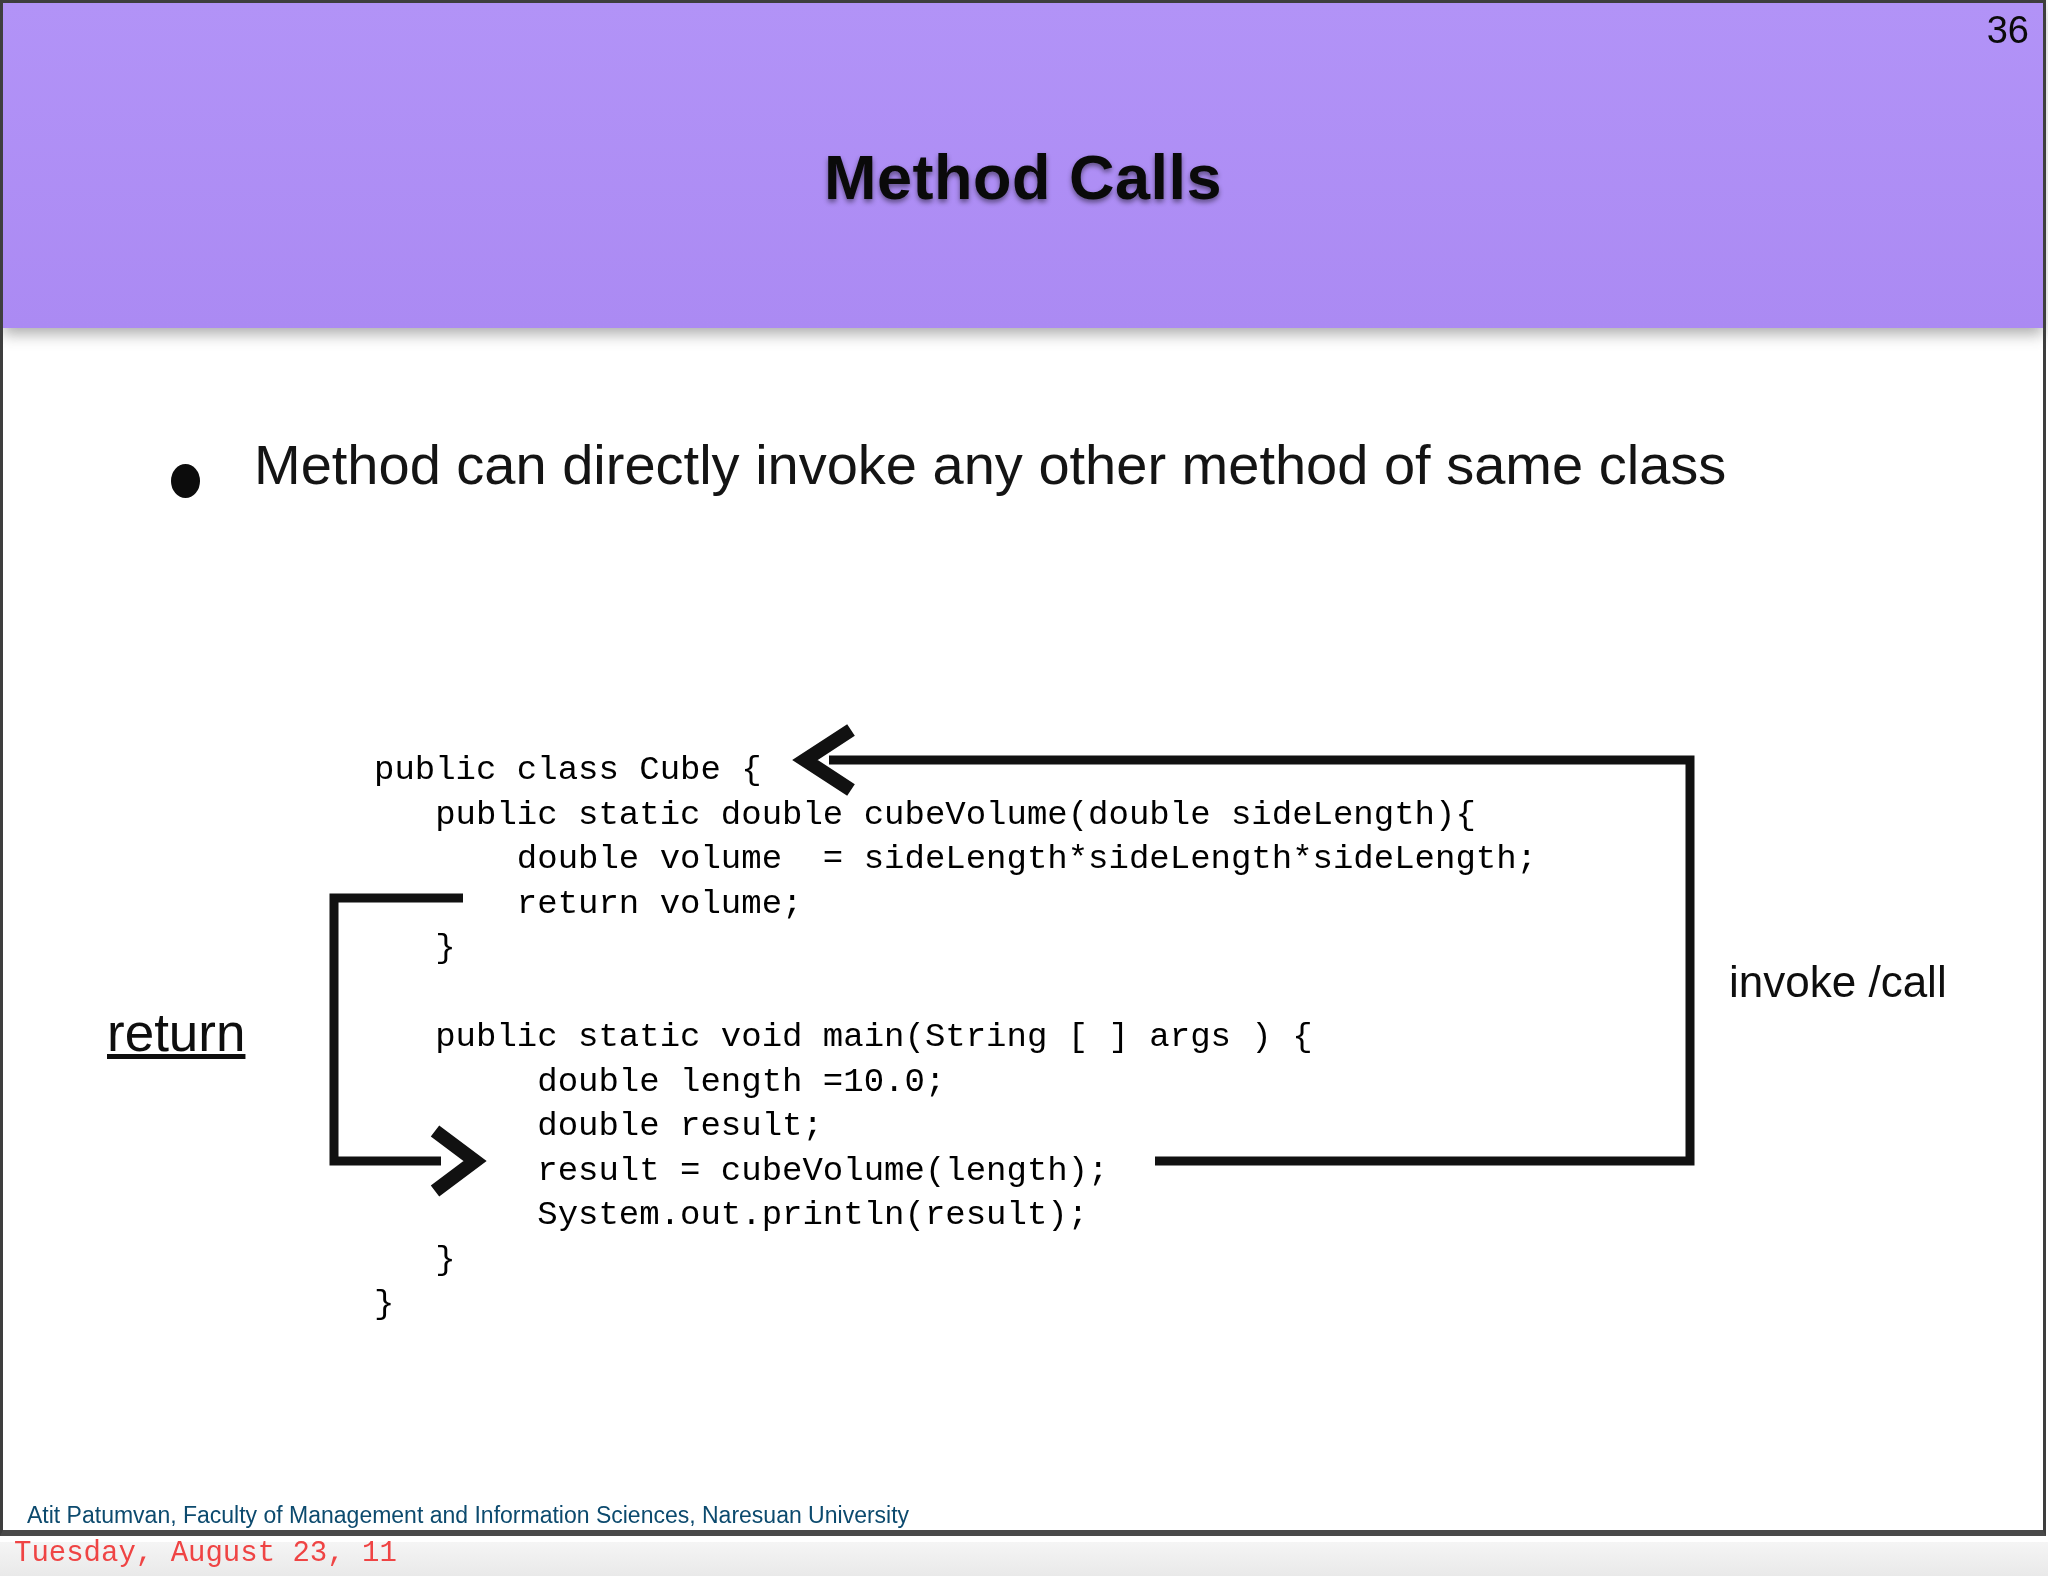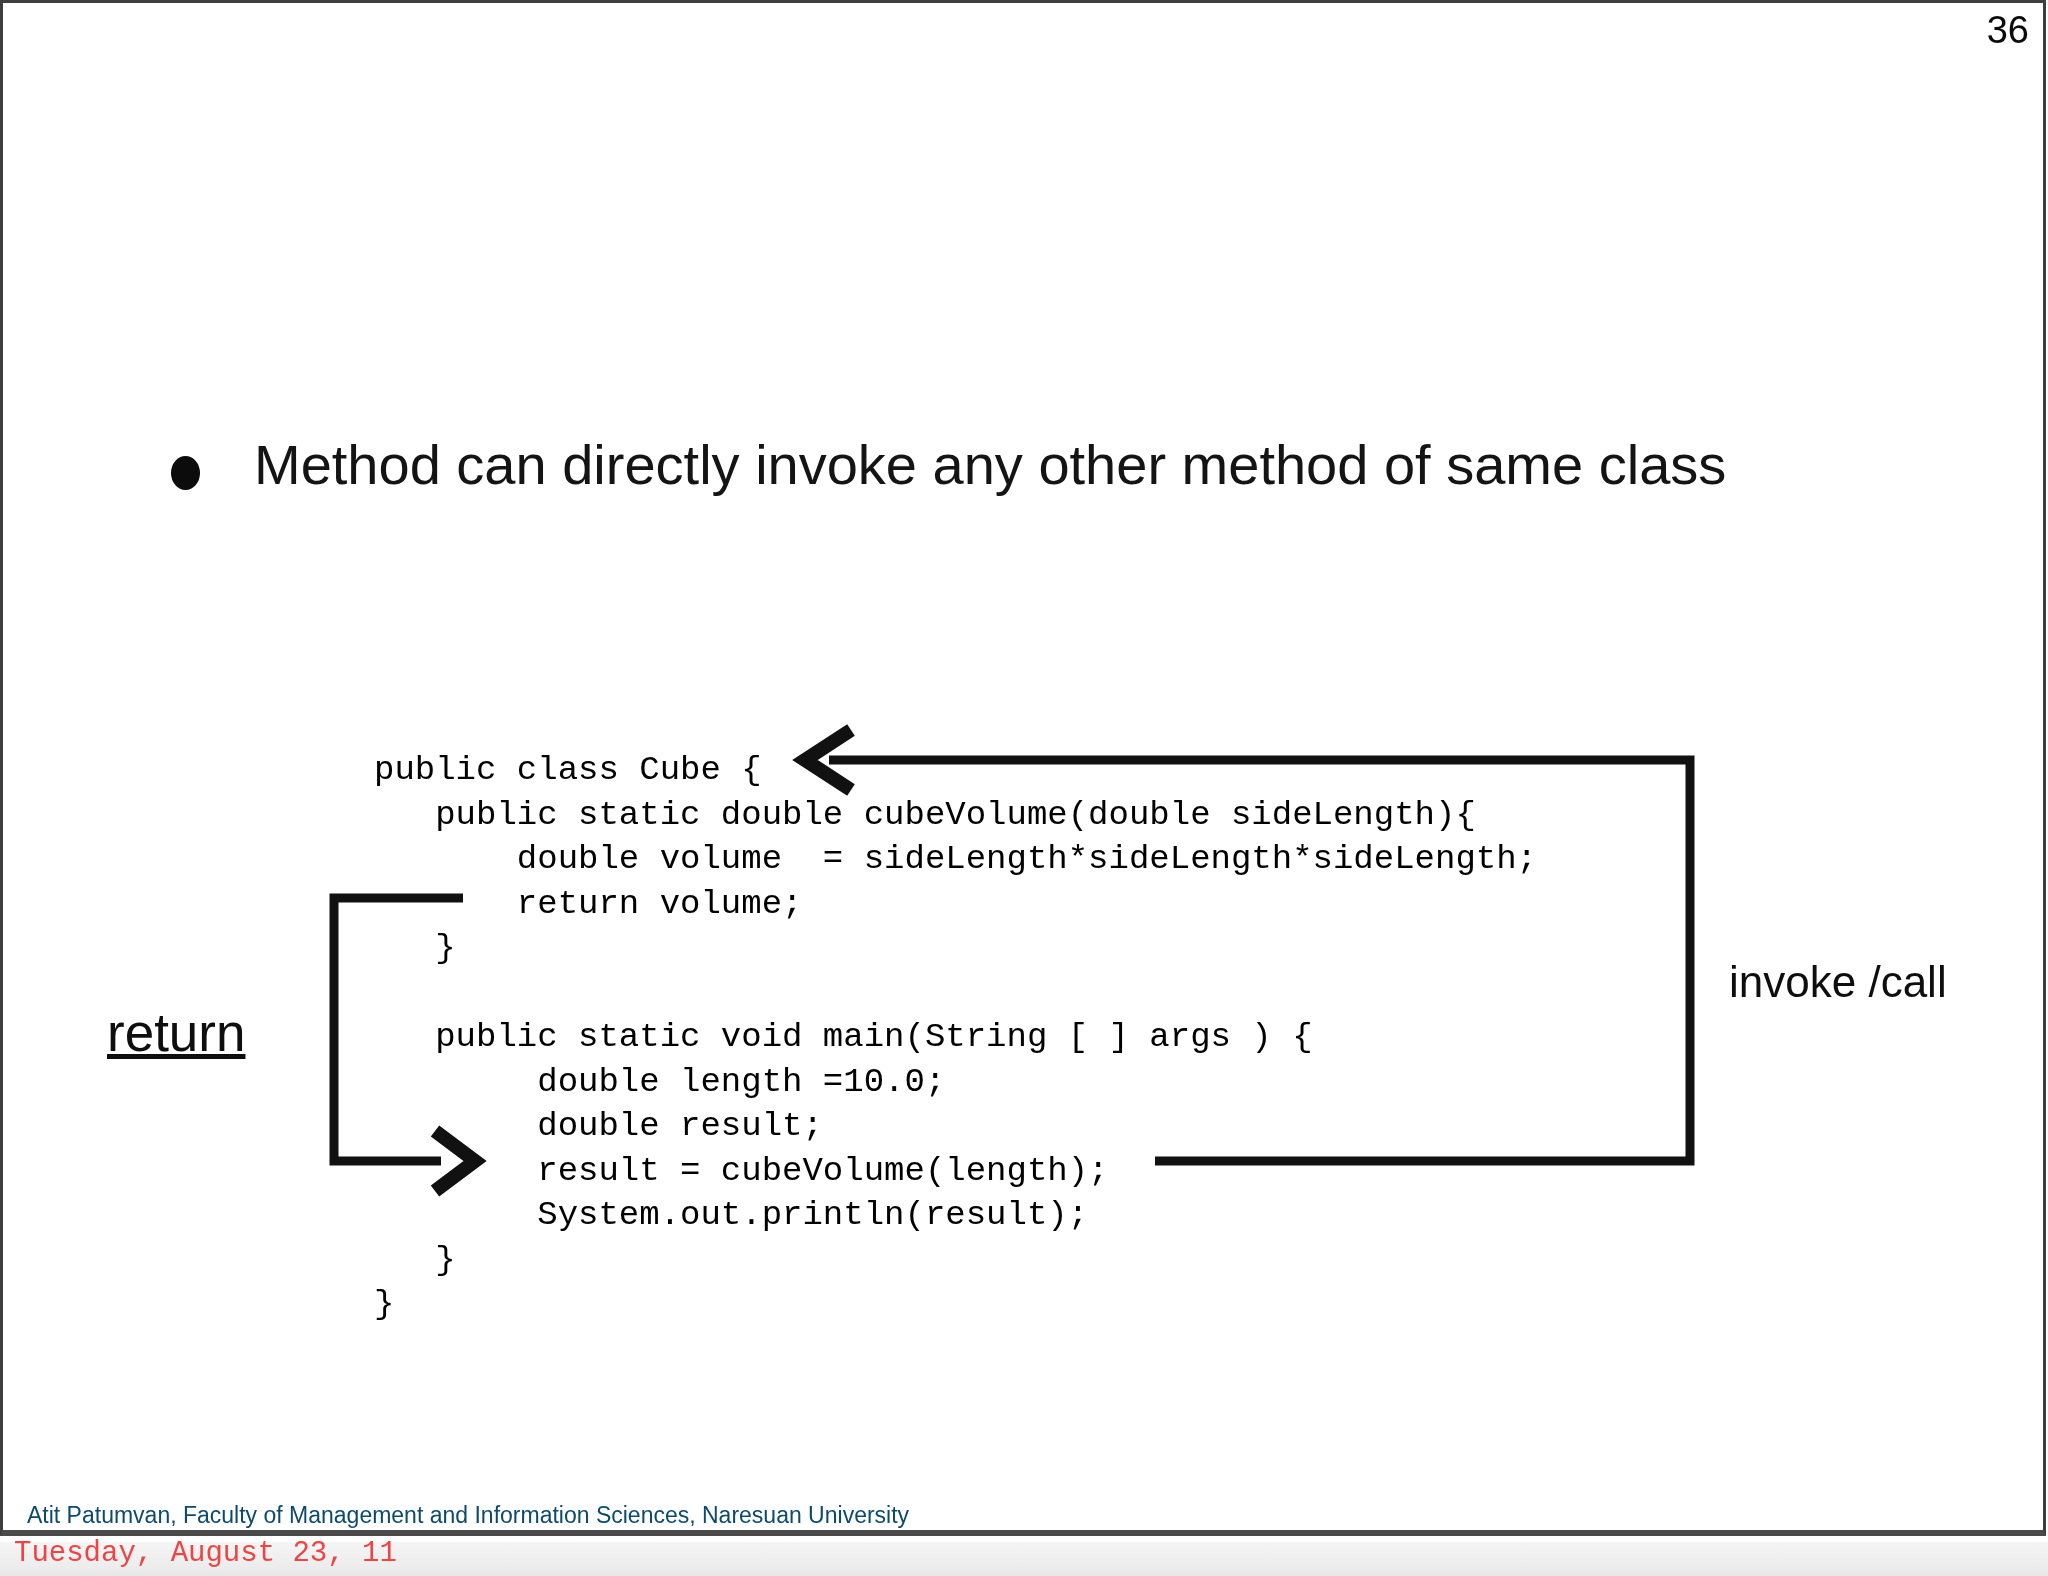--- a/index.html
+++ b/index.html
@@ -25,21 +25,21 @@
   }
   .slide-title{
     position:absolute;top:138px;left:0;width:100%;
     text-align:center;
     font-size:63px;font-weight:bold;color:#0a0a0a;
     text-shadow:0 3px 5px rgba(0,0,0,0.45);
     letter-spacing:0.5px;
   }
   .bullet-item{
     position:absolute;left:168px;top:429px;
-    display:flex;align-items:center;
+    display:flex;align-items:flex-end;
   }
   .bullet-dot{
     width:29px;height:34px;background:#0c0c0c;border-radius:50%;
     margin-top:16px;flex:0 0 auto;
   }
   .bullet-text{
     margin-left:54px;
     font-size:56px;line-height:66px;color:#141414;
     white-space:nowrap;
   }
@@ -71,20 +71,23 @@
   .date-text{
     position:absolute;left:14px;top:1537px;
     font-size:29px;color:#ef4444;white-space:nowrap;font-family:Liberation Mono, monospace;
   }
 </style>
 </head>
 <body>
 
 <div class="slide">
 
+  <div class="header-band">
+    <div class="slide-title">Method Calls</div>
+  </div>
 
   <div class="page-number">36</div>
 
   <div class="bullet-item">
     <span class="bullet-dot"></span>
     <span class="bullet-text">Method can directly invoke any other method of same class</span>
   </div>
 
   <pre class="code-block">public class Cube {
    public static double cubeVolume(double sideLength){

